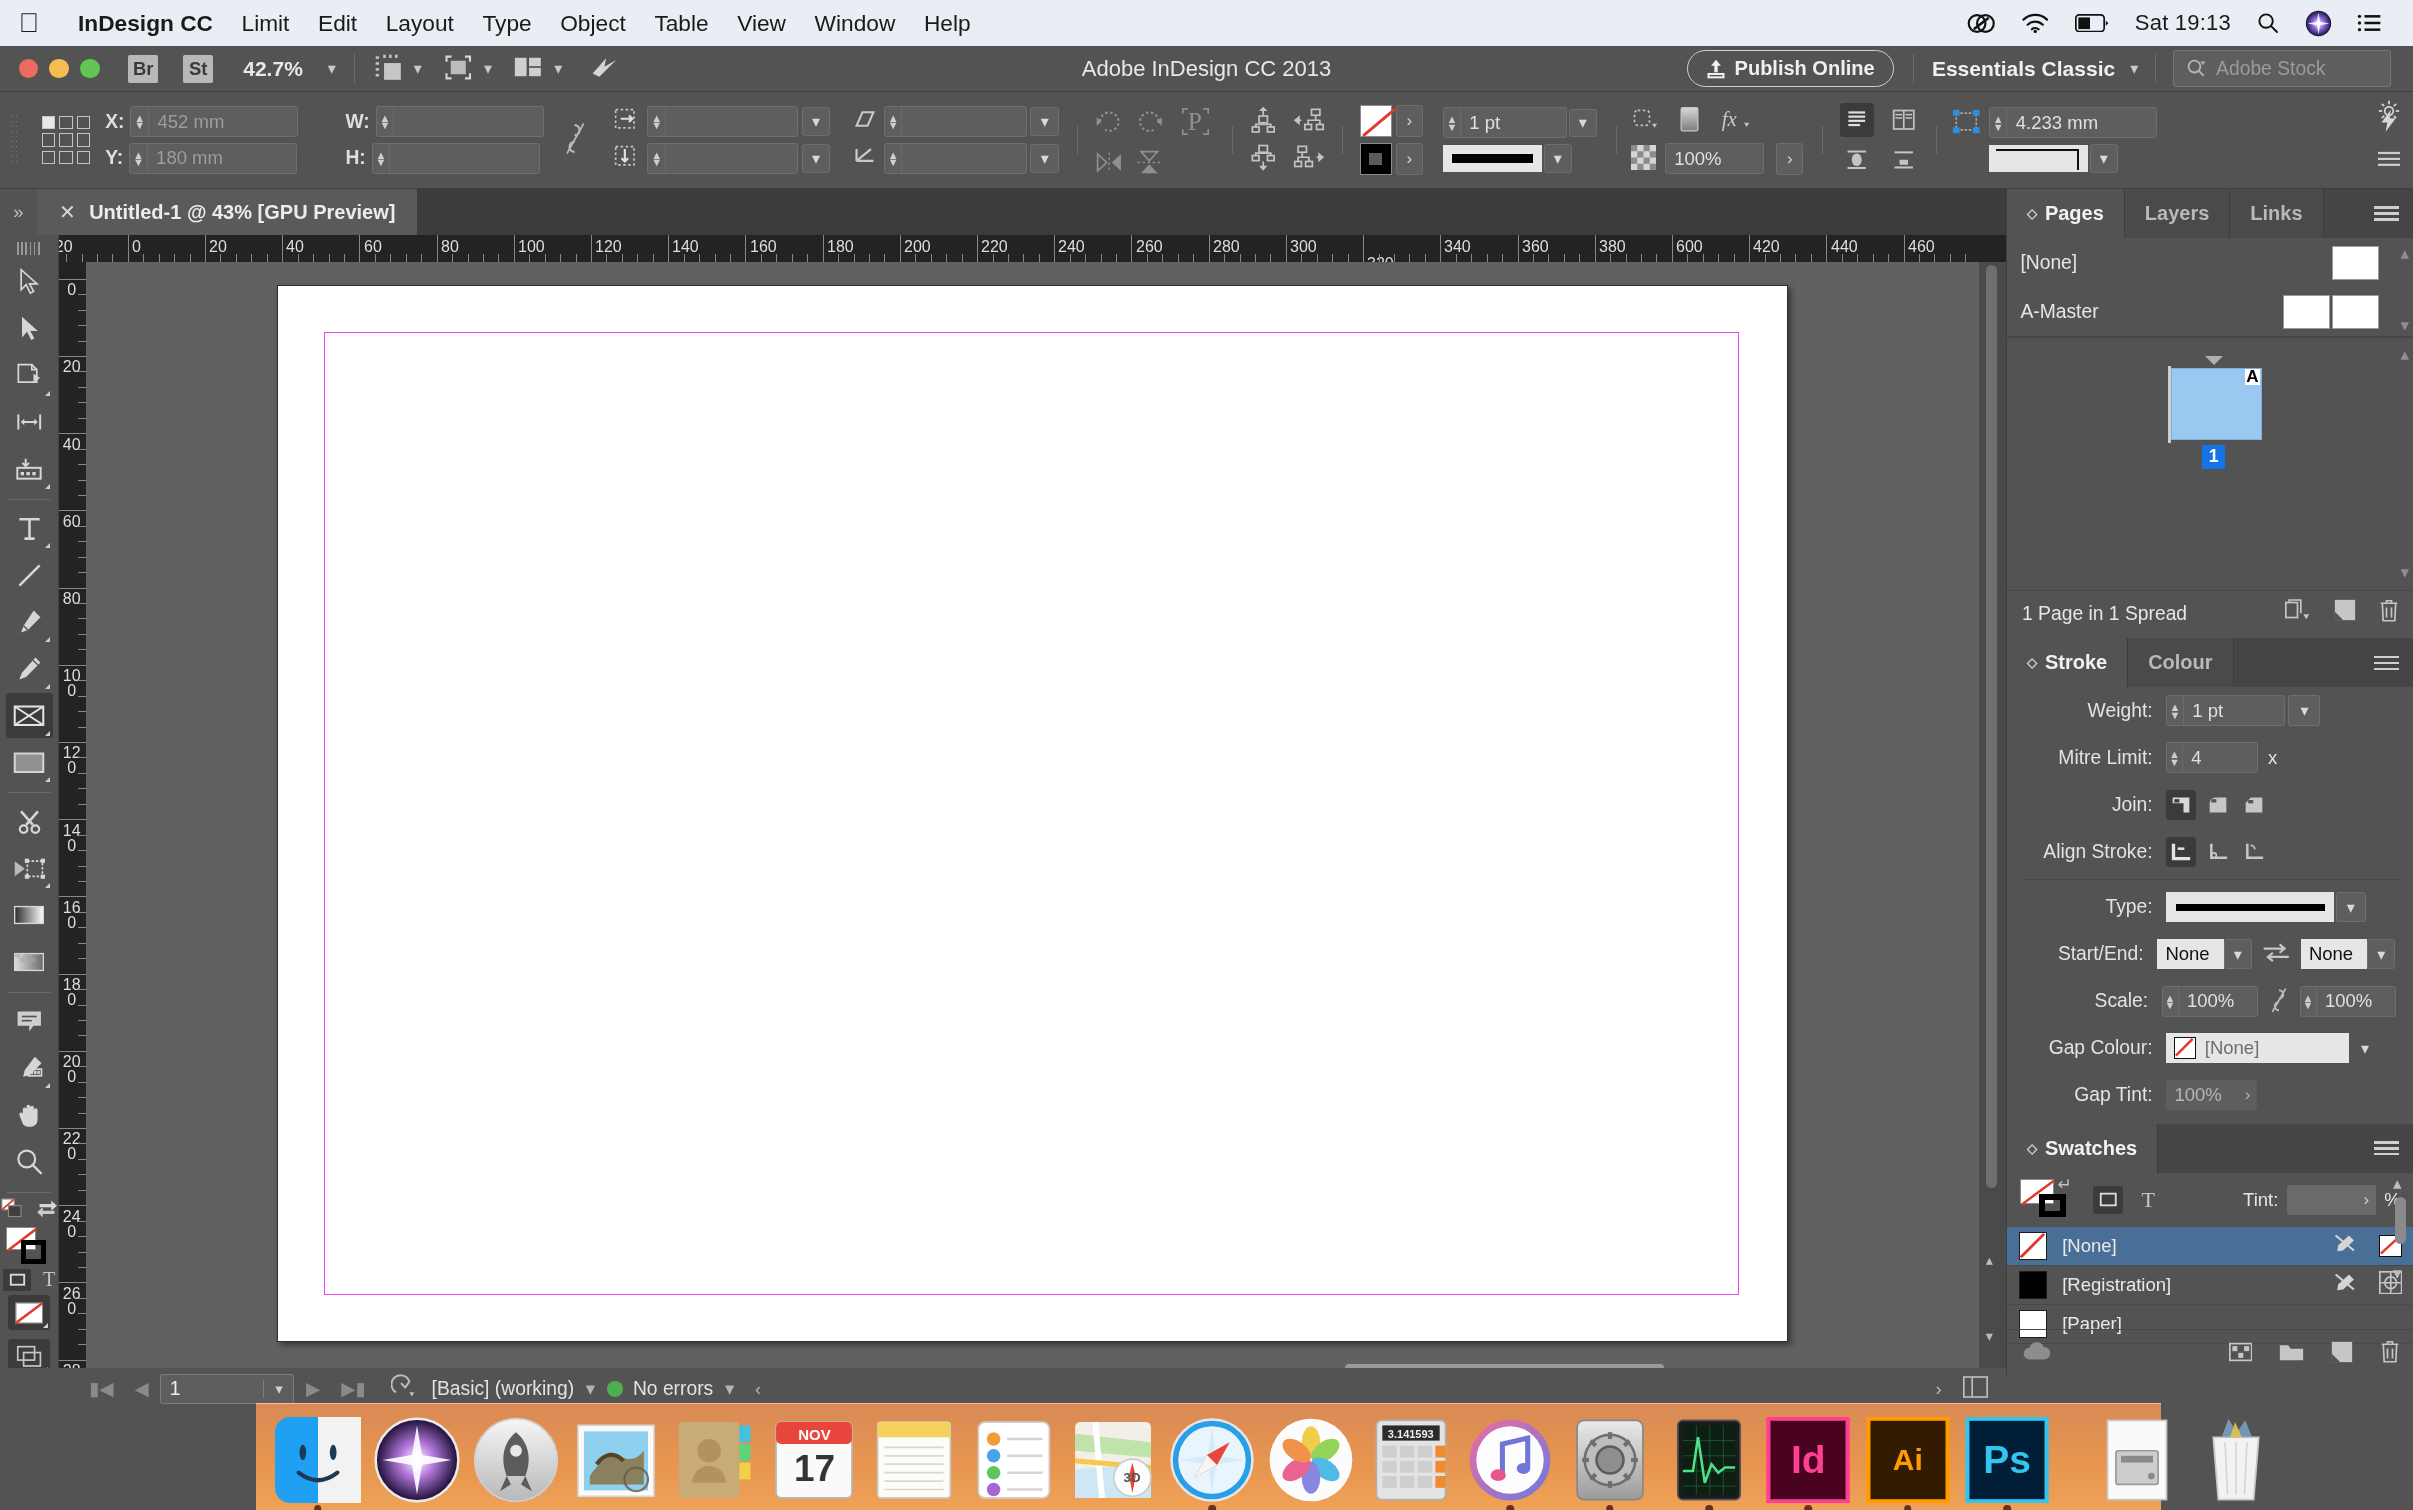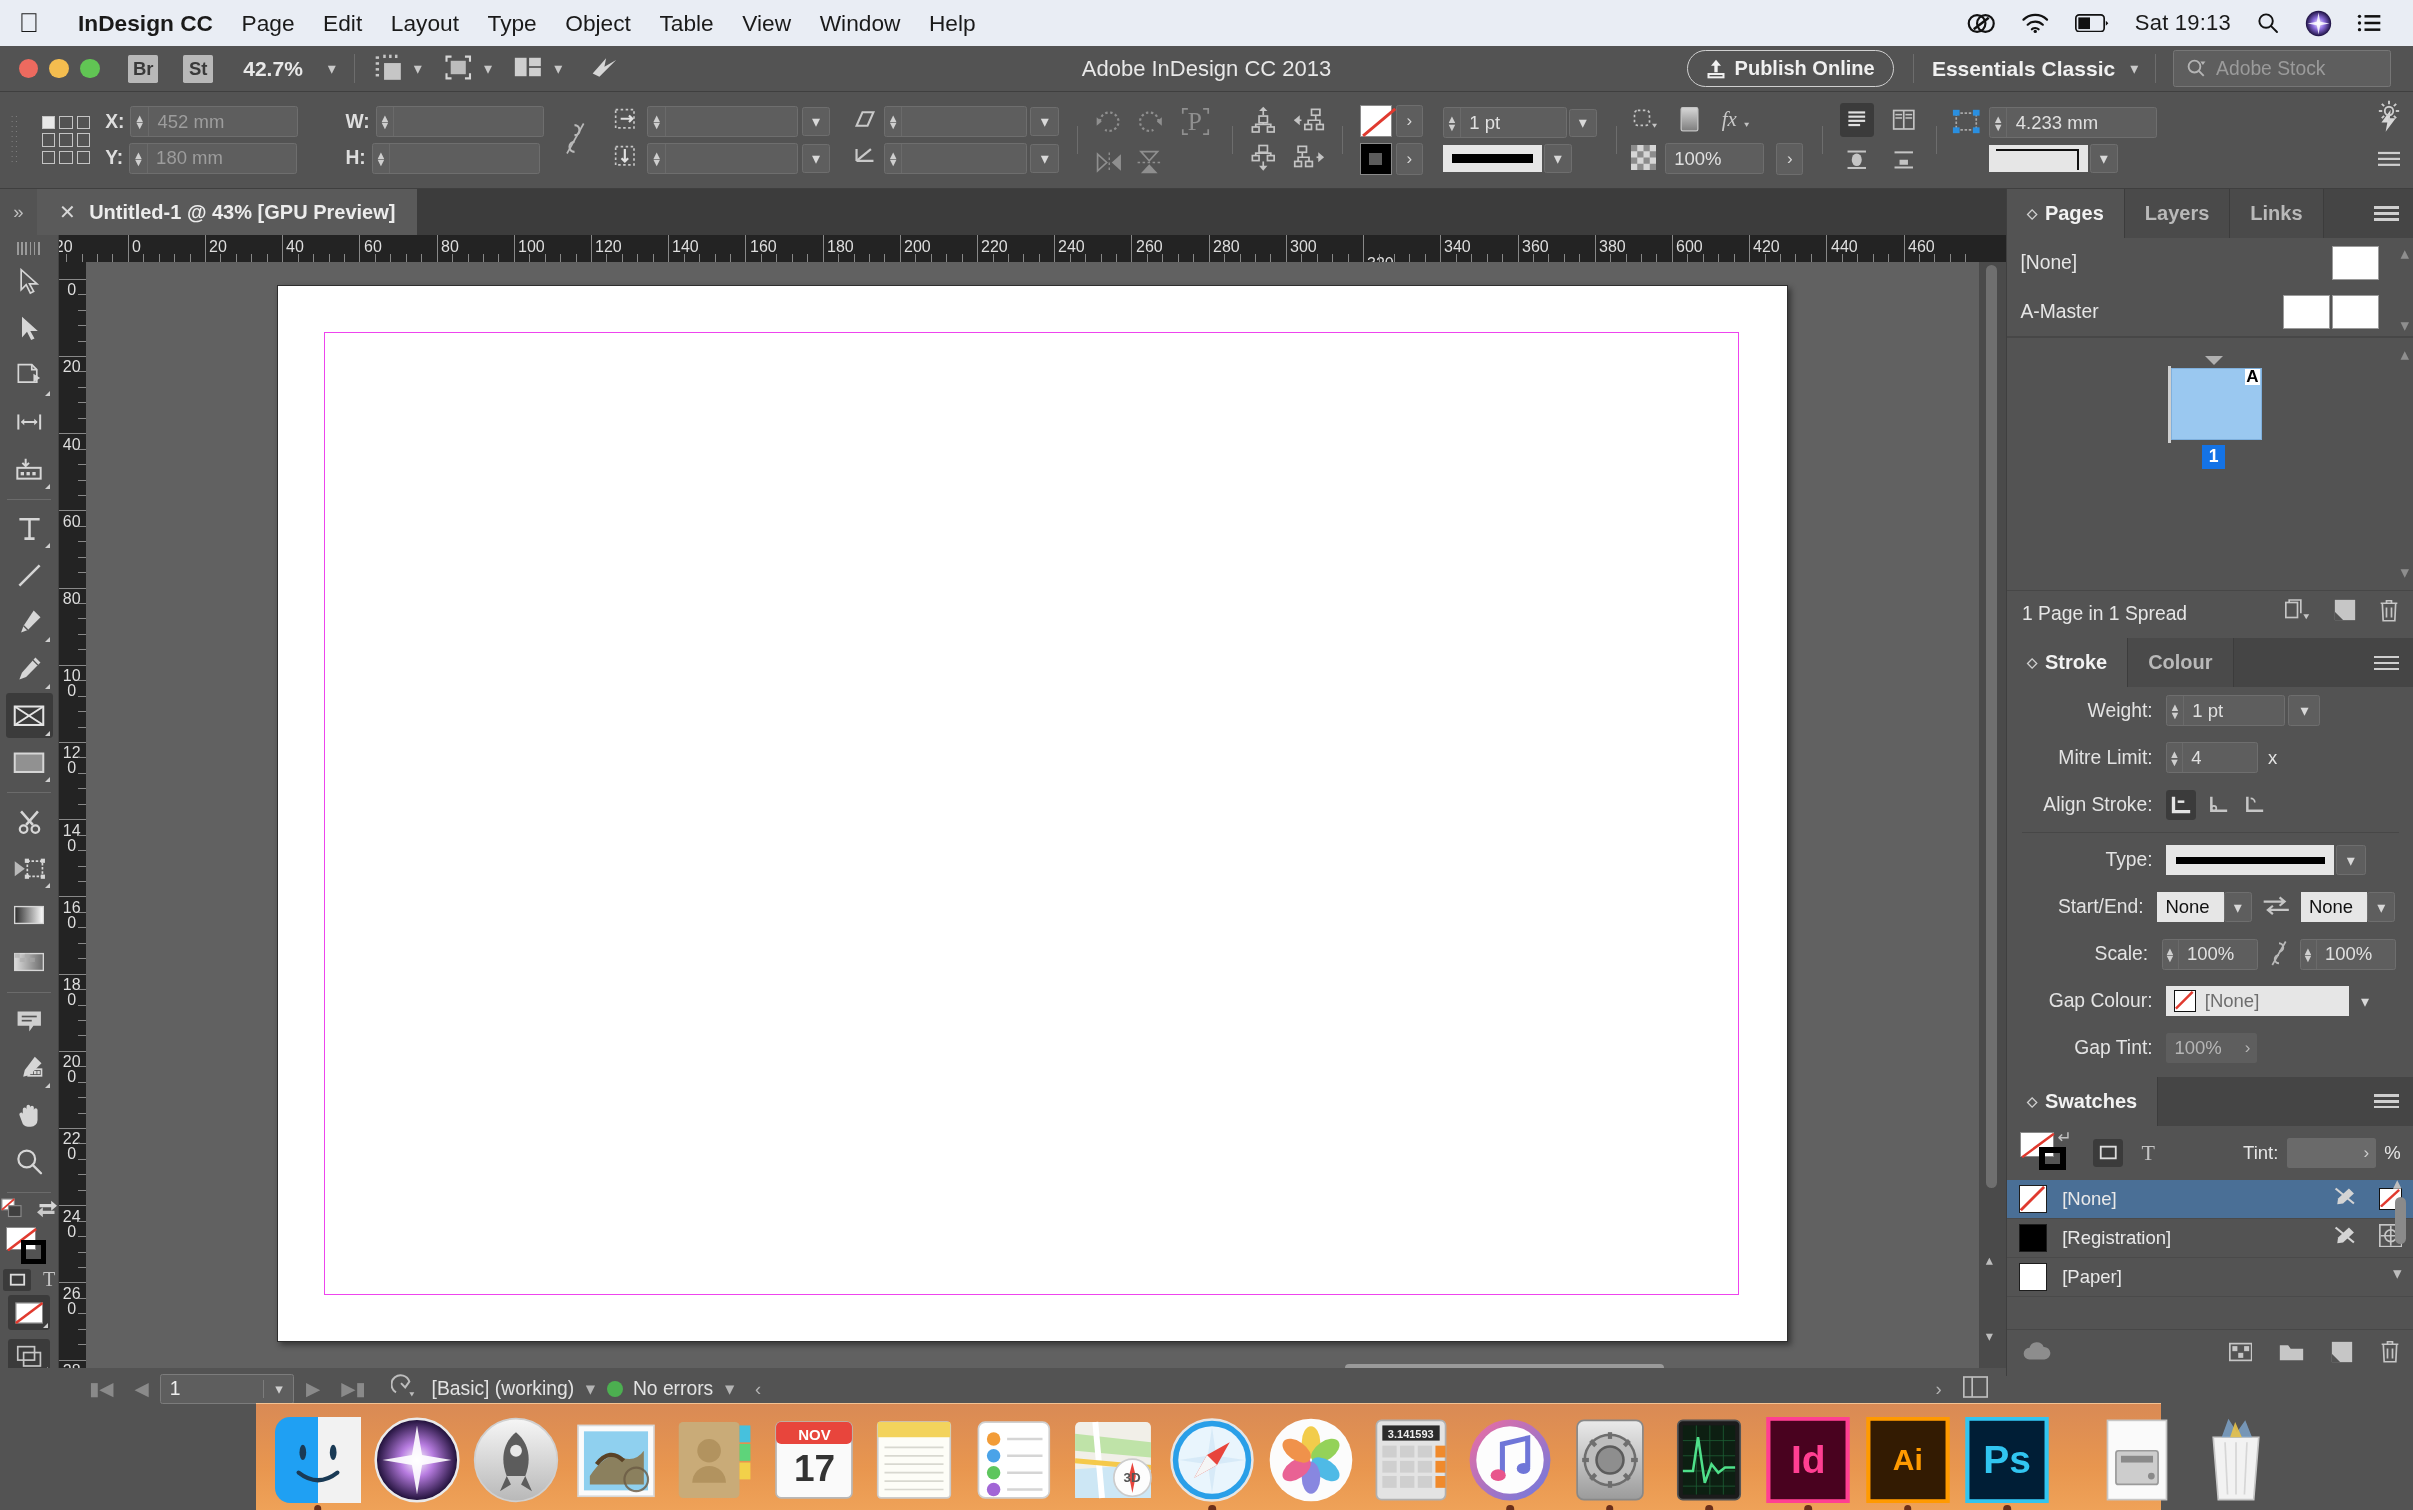--- a/index.html
+++ b/index.html
@@ -269,21 +269,21 @@
   }
 </style>
 </head>
 <body>
 
 <div id="desktop-bottom"></div>
 
 <div id="macmenu">
   <span class="apple"></span>
   <span class="mi app">InDesign CC</span>
-  <span class="mi">Page</span>
+  <span class="mi">Limit</span>
   <span class="mi">Edit</span>
   <span class="mi">Layout</span>
   <span class="mi">Type</span>
   <span class="mi">Object</span>
   <span class="mi">Table</span>
   <span class="mi">View</span>
   <span class="mi">Window</span>
   <span class="mi">Help</span>
   <span class="spacer"></span>
 
@@ -1524,20 +1524,41 @@
     <div class="numfield" style="width:92px">
       <span class="stepper">
           <span>▲</span>
           <span>▼</span>
         </span>
       <span class="val">4</span>
     </div>
     <span style="color:#e3e3e3;font-size:18.5px;margin-left:10px">x</span>
   </div>
 
+  <div class="strokerow">
+    <span class="srlbl">Join:</span>
+    <span class="sqicon sel">
+      <svg width="22" height="20" viewBox="0 0 26 24">
+          <path d="M3 3 L23 3 L23 21 L16 21 L16 10 L3 10 Z" fill="#d8d8d8"></path>
+          <rect x="5" y="5" width="6" height="4" fill="#3b3b3b"></rect>
+        </svg>
+    </span>
+    <span class="sqicon">
+      <svg width="22" height="20" viewBox="0 0 26 24">
+          <path d="M3 21 L3 10 a7 7 0 0 1 7 -7 L23 3 L23 21 Z" fill="#c6c6c6"></path>
+          <rect x="5" y="5" width="6" height="4" fill="#535353"></rect>
+        </svg>
+    </span>
+    <span class="sqicon">
+      <svg width="22" height="20" viewBox="0 0 26 24">
+          <path d="M3 21 L3 10 L9 3 L23 3 L23 21 Z" fill="#c6c6c6"></path>
+          <rect x="6" y="6" width="6" height="4" fill="#535353"></rect>
+        </svg>
+    </span>
+  </div>
 
   <div class="strokerow">
     <span class="srlbl">Align Stroke:</span>
     <span class="sqicon sel">
       <svg width="22" height="20" viewBox="0 0 26 24">
           <path d="M4 2 L4 20 L24 20" fill="none" stroke="#e4e4e4" stroke-width="4"></path>
           <path d="M9 8 L17 8" stroke="#e4e4e4" stroke-width="3"></path>
         </svg>
     </span>
     <span class="sqicon">

